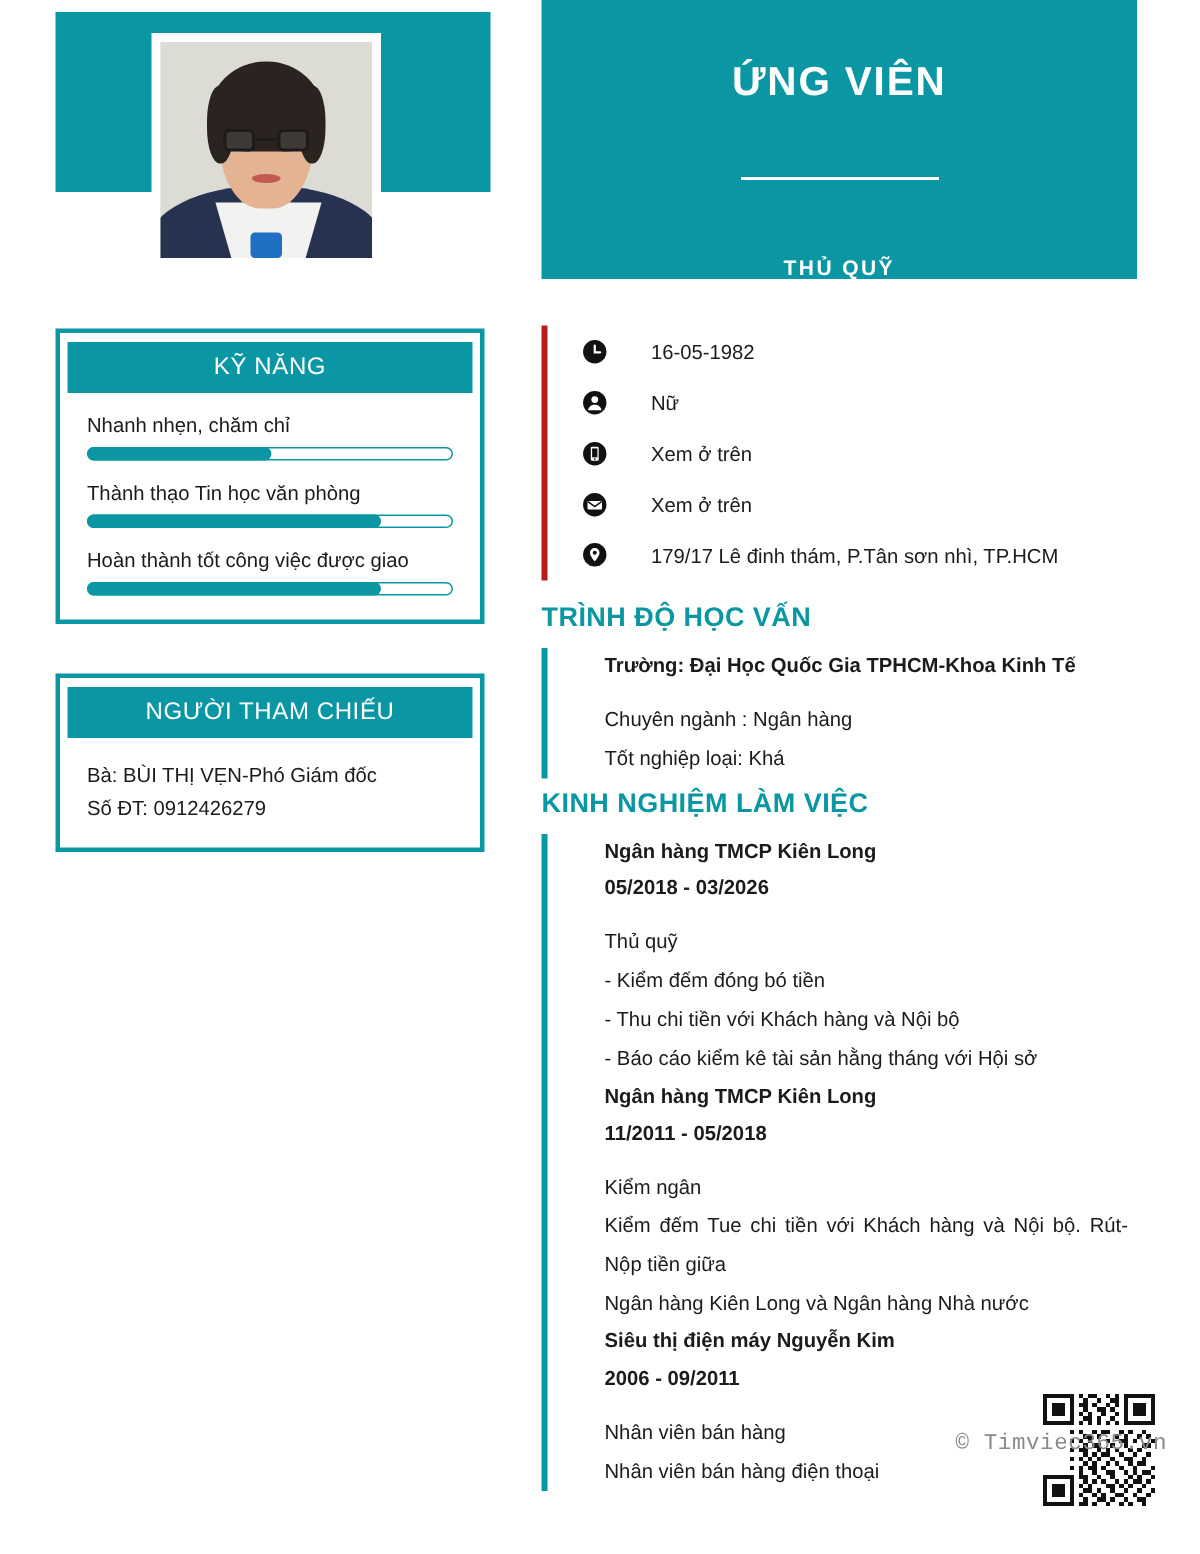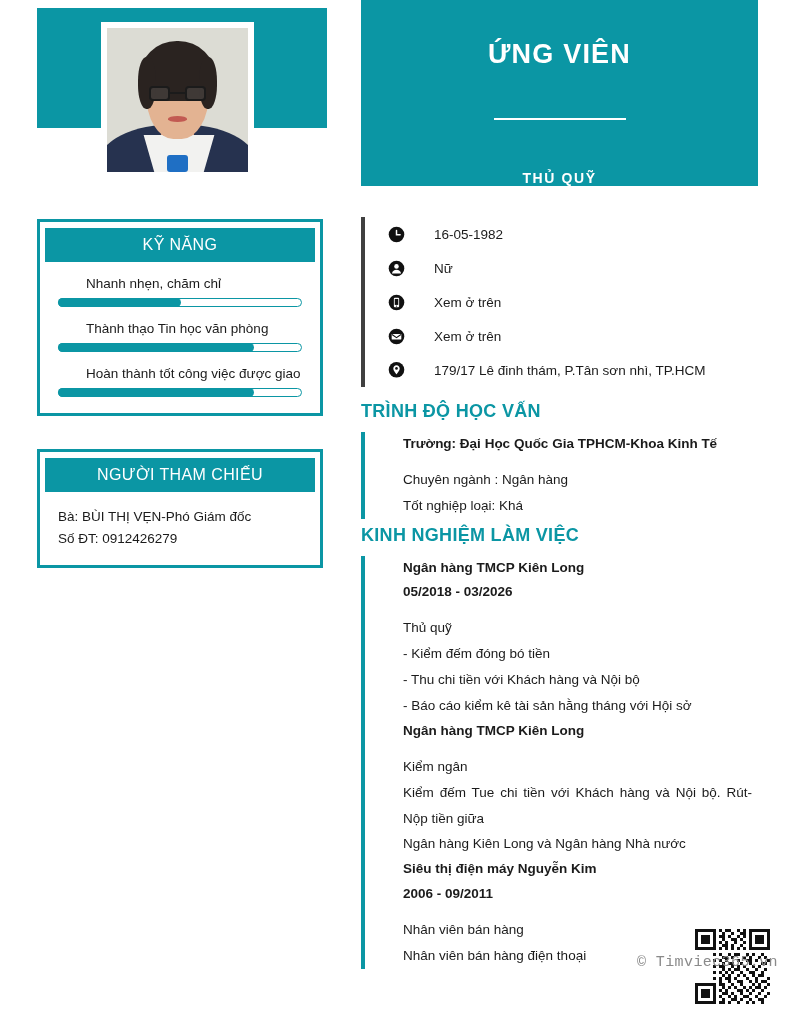--- a/index.html
+++ b/index.html
@@ -173,21 +173,20 @@
 
   .skills-section { top: 219px; }
   .refs-section { top: 449px; }
 
   .skill-row { margin-bottom: 14px; }
   .skill-row:last-child { margin-bottom: 2px; }
   .skill-label {
     font-size: 13.5px;
     color: #1b1b1b;
     margin-bottom: 7px;
-    margin-left: 28px;
   }
   .skill-track {
     position: relative;
     height: 9px;
     border: 1px solid #0b96a4;
     border-radius: 6px;
     background: #ffffff;
   }
   .skill-fill {
     position: absolute;
@@ -240,21 +239,21 @@
     font-size: 14px;
     font-weight: bold;
     letter-spacing: 1.6px;
   }
 
   
   .contact-block {
     position: relative;
     margin-top: 31px;
     padding-left: 22px;
-    border-left: 4px solid #404040;
+    border-left: 4px solid #b91c1c;
   }
   .contact-row {
     display: flex;
     align-items: center;
     height: 34px;
   }
   .c-icon {
     width: 18px;
     height: 18px;
     flex: 0 0 18px;
@@ -476,20 +475,21 @@
         <div class="entry-strong">05/2018 - 03/2026</div>
         <div class="entry-gap"></div>
         <div class="entry-line">Thủ quỹ</div>
         <div class="entry-line">- Kiểm đếm đóng bó tiền</div>
         <div class="entry-line">- Thu chi tiền với Khách hàng và Nội bộ</div>
         <div class="entry-line">- Báo cáo kiểm kê tài sản hằng tháng với Hội sở</div>
       </div>
 
       <div>
         <div class="entry-strong">Ngân hàng TMCP Kiên Long</div>
+        <div class="entry-strong">11/2011 - 05/2018</div>
         <div class="entry-gap"></div>
         <div class="entry-line">Kiểm ngân</div>
         <div class="entry-justify">Kiểm đếm Tue chi tiền với Khách hàng và Nội bộ. Rút-Nộp tiền giữa</div>
         <div class="entry-line">Ngân hàng Kiên Long và Ngân hàng Nhà nước</div>
       </div>
 
       <div>
         <div class="entry-strong">Siêu thị điện máy Nguyễn Kim</div>
         <div class="entry-strong">2006 - 09/2011</div>
         <div class="entry-gap"></div>

